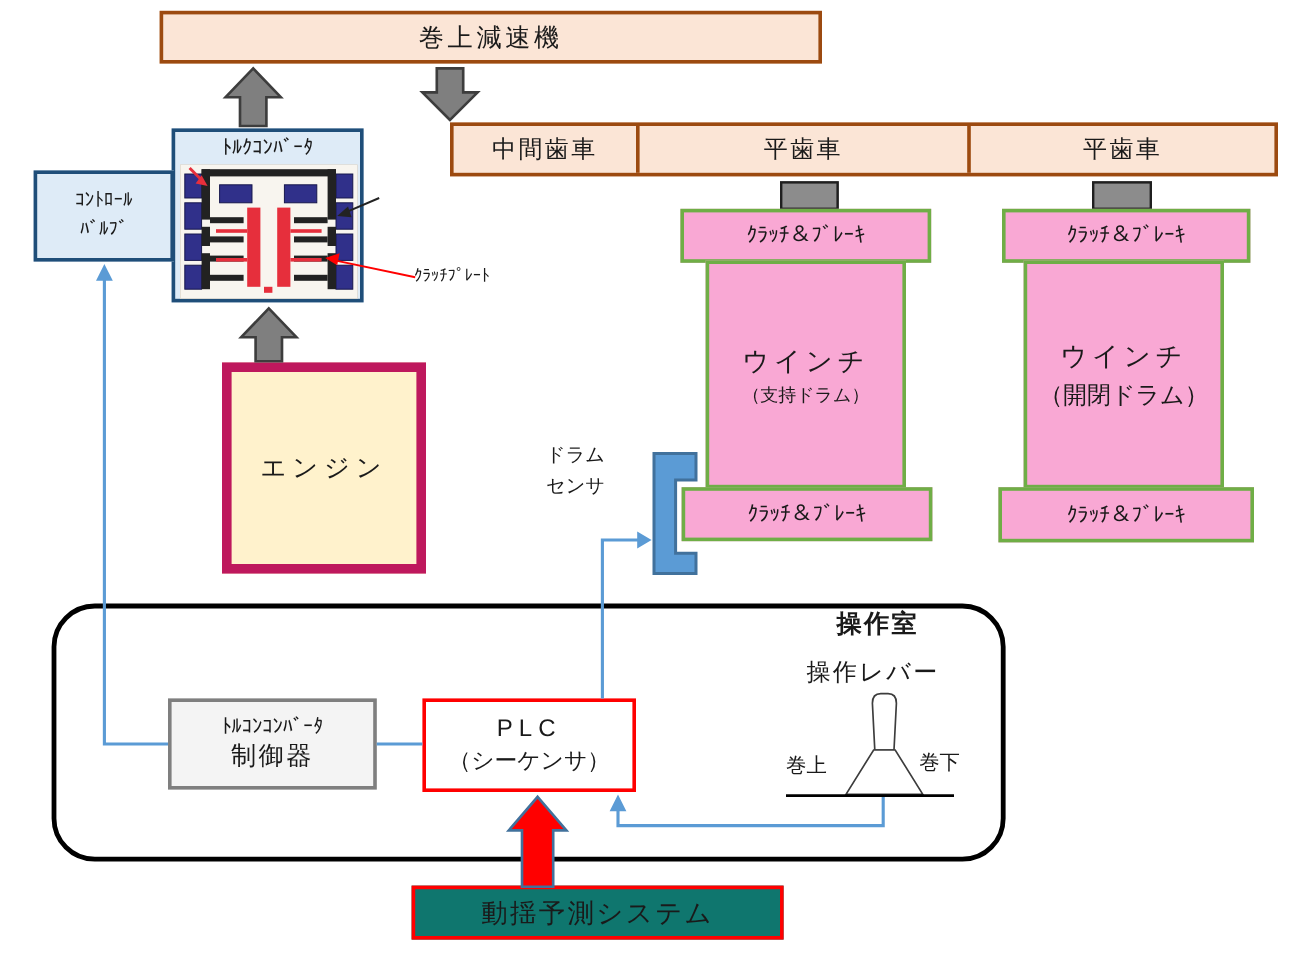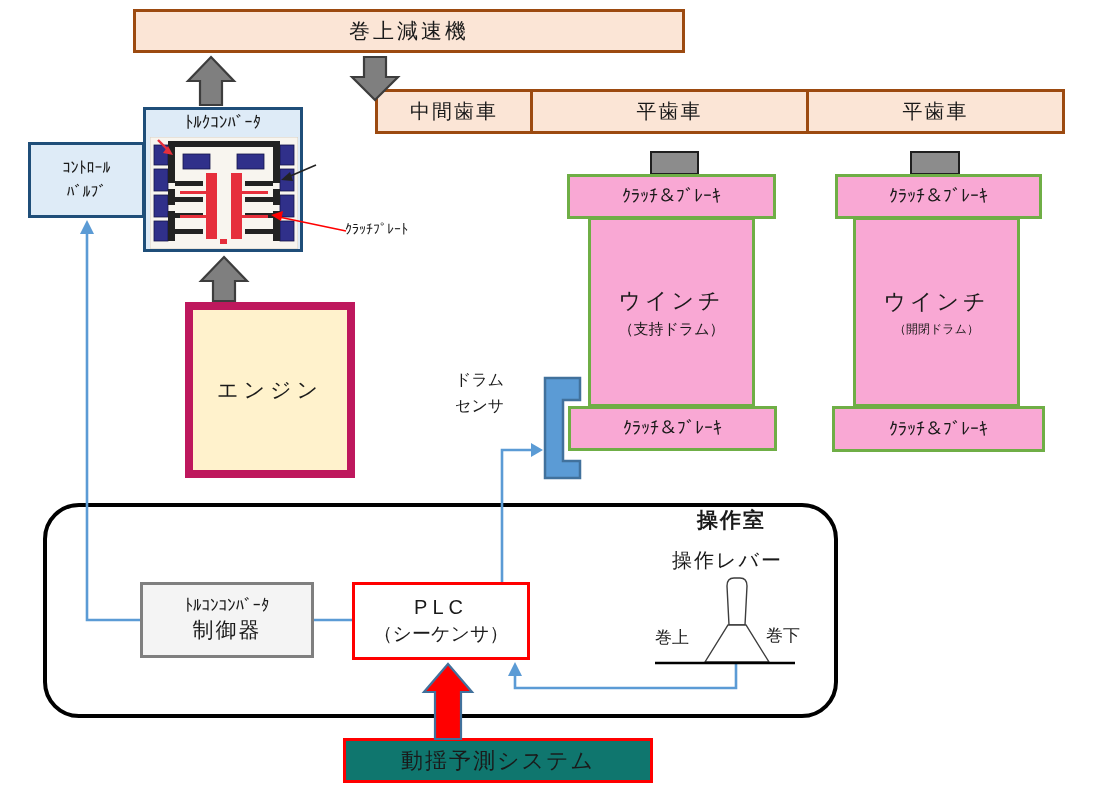--- a/index.html
+++ b/index.html
@@ -21,21 +21,21 @@
 </style>
 </head>
 <body>
 
 <div id="stage">
 
   <div class="abs box peach" style="left:133px;top:9px;width:552px;height:44px;font-size:21px;letter-spacing:3px;">
     <span>巻上減速機</span>
   </div>
 
-  <div class="abs peach" style="left:375px;top:89px;width:690px;height:45px;display:flex;">
+  <div class="abs peach" style="left:375px;top:102px;width:690px;height:45px;display:flex;">
     <div class="gearcell" style="width:152px;">
       <span>中間歯車</span>
     </div>
     <div class="gearcell" style="width:276px;">
       <span>平歯車</span>
     </div>
     <div class="gearcell" style="flex:1;">
       <span>平歯車</span>
     </div>
   </div>
@@ -117,21 +117,21 @@
   </div>
   <div class="abs box green" style="left:568px;top:406px;width:209px;height:45px;font-size:18px;">
     <span>ｸﾗｯﾁ＆ﾌﾞﾚｰｷ</span>
   </div>
 
   <div class="abs box green" style="left:835px;top:174px;width:207px;height:45px;font-size:18px;">
     <span>ｸﾗｯﾁ＆ﾌﾞﾚｰｷ</span>
   </div>
   <div class="abs box green" style="left:853px;top:217px;width:167px;height:190px;flex-direction:column;">
     <div style="font-size:22px;letter-spacing:4px;">ウインチ</div>
-    <div style="font-size:12px;margin-top:4px;">（開閉ドラム）</div>
+    <div style="font-size:20px;margin-top:4px;">（開閉ドラム）</div>
   </div>
   <div class="abs box green" style="left:832px;top:406px;width:213px;height:46px;font-size:18px;">
     <span>ｸﾗｯﾁ＆ﾌﾞﾚｰｷ</span>
   </div>
 
   <div class="abs" style="left:455px;top:367px;width:86px;text-align:left;font-size:16px;line-height:1.65;">
     <div>ドラム</div>
     <div>センサ</div>
   </div>
 

